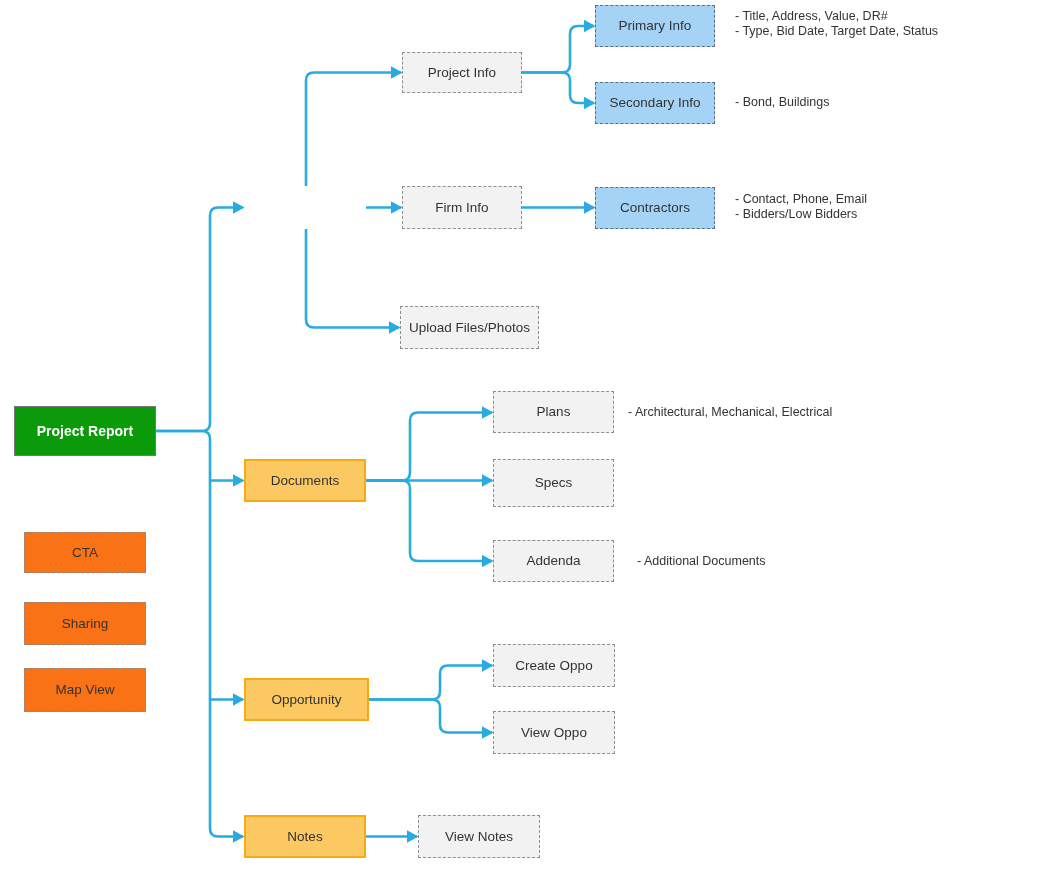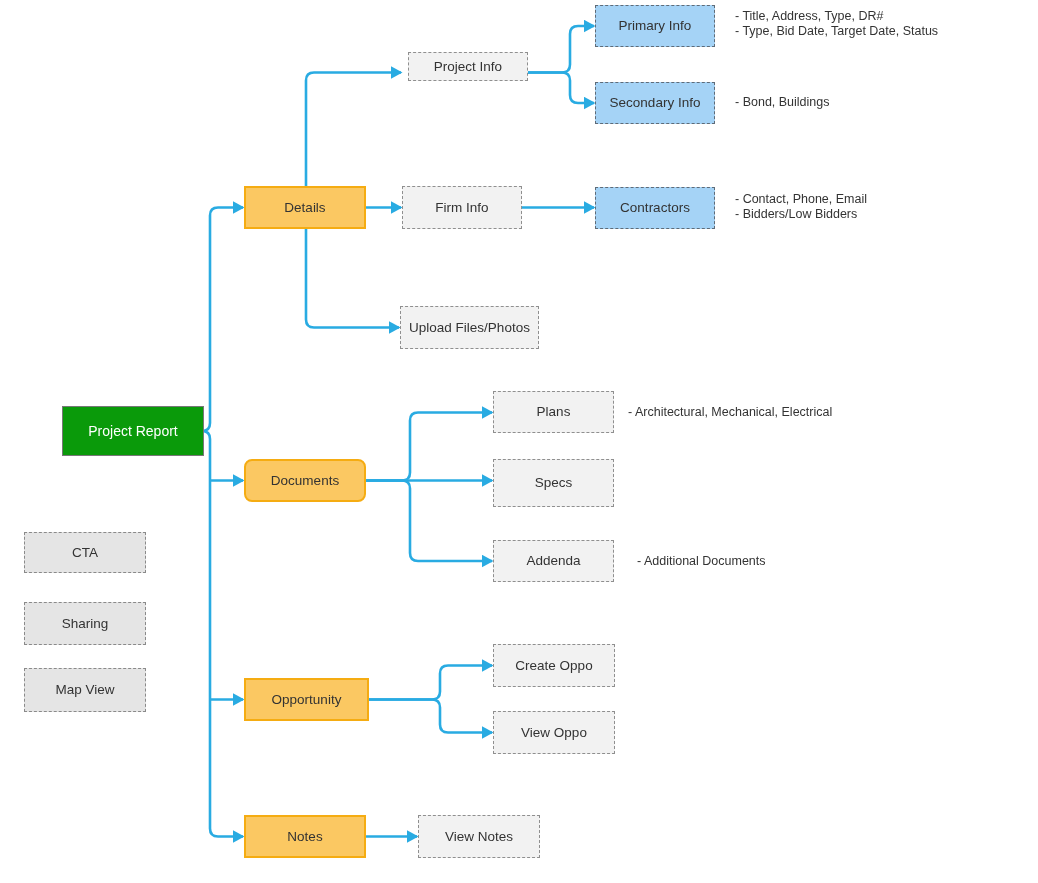--- a/index.html
+++ b/index.html
@@ -16,36 +16,36 @@
     box-sizing:border-box;
     display:flex;align-items:center;justify-content:center;
     text-align:right;
     font-size:13.5px;color:#333333;
     line-height:1.15;
     z-index:2;
   }
   .node-root{
     background:#0a9a0a;
     border:1px solid #777777;
-    color:#ffffff;font-weight:normal;font-size:14px;margin-left:48px;
+    color:#ffffff;font-weight:bold;font-size:14px;
   }
   .node-orange{
     background:#fbc862;
     border:2px solid #f5ac12;
   }
   .node-gray{
     background:#f2f2f2;
     border:1.5px dashed #8f8f8f;
   }
   .node-blue{
     background:#a5d3f6;
     border:1.5px dashed #5e6b78;
   }
   .node-white{
-    background:#e5e5e5;
+    background:#f97316;
     border:1.5px dashed #8a8a8a;
   }
   .annotation{
     position:absolute;
     font-size:12.5px;color:#333333;
     line-height:15px;white-space:nowrap;
     z-index:2;
   }
 </style>
 </head>
@@ -79,45 +79,44 @@
 
       <path d="M366,699.5 H432 Q440,699.5 440,691.5 V673.5 Q440,665.5 448,665.5 H492" marker-end="url(#arrow)"></path>
       <path d="M366,699.5 H432 Q440,699.5 440,707.5 V724.5 Q440,732.5 448,732.5 H492" marker-end="url(#arrow)"></path>
 
       <path d="M366,836.5 H417" marker-end="url(#arrow)"></path>
     </g>
   </svg>
 
   <div class="node node-root" style="left:14px;top:406px;width:142px;height:50px;">Project Report</div>
 
-  <div class="node node-orange" style="left:244px;top:186px;width:122px;height:43px;">Details</div>
-  <div class="node node-orange" style="left:244px;top:459px;width:122px;height:43px;border-radius:8px;">Documents</div>
+  <div class="node node-orange" style="left:244px;top:459px;width:122px;height:43px;">Documents</div>
   <div class="node node-orange" style="left:244px;top:678px;width:125px;height:43px;">Opportunity</div>
   <div class="node node-orange" style="left:244px;top:815px;width:122px;height:43px;">Notes</div>
 
-  <div class="node node-gray" style="left:402px;top:52px;width:120px;height:29px;margin-left:6px;">Project Info</div>
+  <div class="node node-gray" style="left:402px;top:52px;width:120px;height:41px;">Project Info</div>
   <div class="node node-gray" style="left:402px;top:186px;width:120px;height:43px;">Firm Info</div>
   <div class="node node-gray" style="left:400px;top:306px;width:139px;height:43px;">Upload Files/Photos</div>
   <div class="node node-gray" style="left:493px;top:391px;width:121px;height:42px;">Plans</div>
   <div class="node node-gray" style="left:493px;top:459px;width:121px;height:48px;">Specs</div>
   <div class="node node-gray" style="left:493px;top:540px;width:121px;height:42px;">Addenda</div>
   <div class="node node-gray" style="left:493px;top:644px;width:122px;height:43px;">Create Oppo</div>
   <div class="node node-gray" style="left:493px;top:711px;width:122px;height:43px;">View Oppo</div>
   <div class="node node-gray" style="left:418px;top:815px;width:122px;height:43px;">View Notes</div>
 
   <div class="node node-blue" style="left:595px;top:5px;width:120px;height:42px;">Primary Info</div>
   <div class="node node-blue" style="left:595px;top:82px;width:120px;height:42px;">Secondary Info</div>
   <div class="node node-blue" style="left:595px;top:187px;width:120px;height:42px;">Contractors</div>
 
   <div class="node node-white" style="left:24px;top:532px;width:122px;height:41px;">CTA</div>
   <div class="node node-white" style="left:24px;top:602px;width:122px;height:43px;">Sharing</div>
   <div class="node node-white" style="left:24px;top:668px;width:122px;height:44px;">Map View</div>
 
   <div class="annotation" style="left:735px;top:9px;">
-    <div>- Title, Address, Type, DR#</div>
+    <div>- Title, Address, Value, DR#</div>
     <div>- Type, Bid Date, Target Date, Status</div>
   </div>
   <div class="annotation" style="left:735px;top:95px;">
     <div>- Bond, Buildings</div>
   </div>
   <div class="annotation" style="left:735px;top:192px;">
     <div>- Contact, Phone, Email</div>
     <div>- Bidders/Low Bidders</div>
   </div>
   <div class="annotation" style="left:628px;top:405px;">

